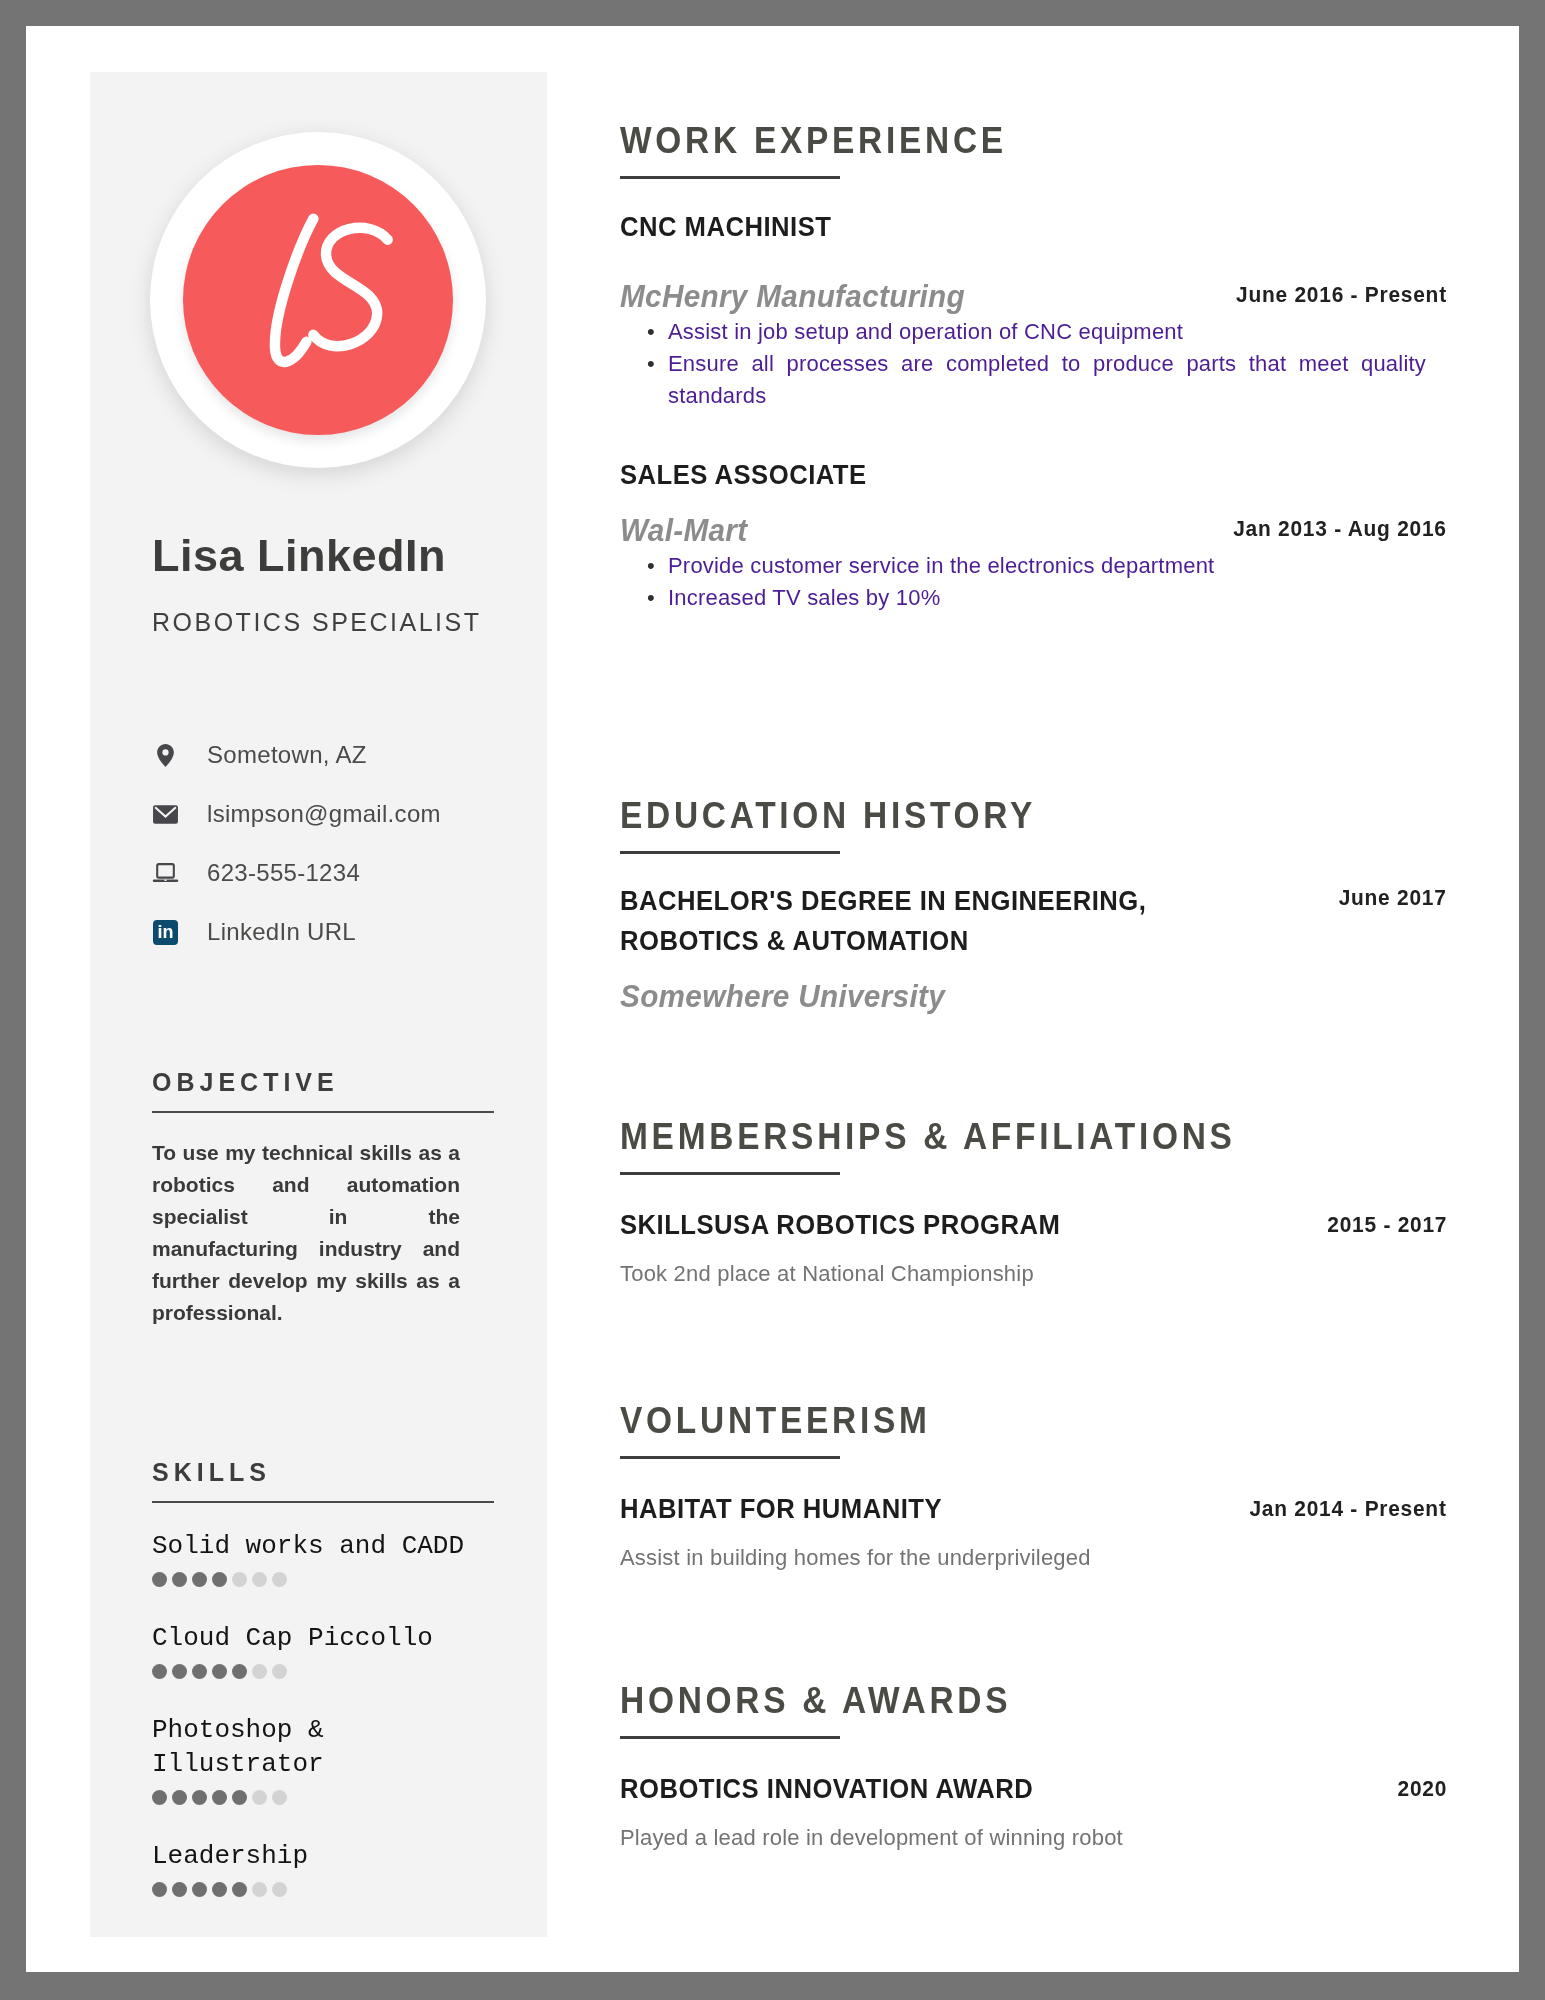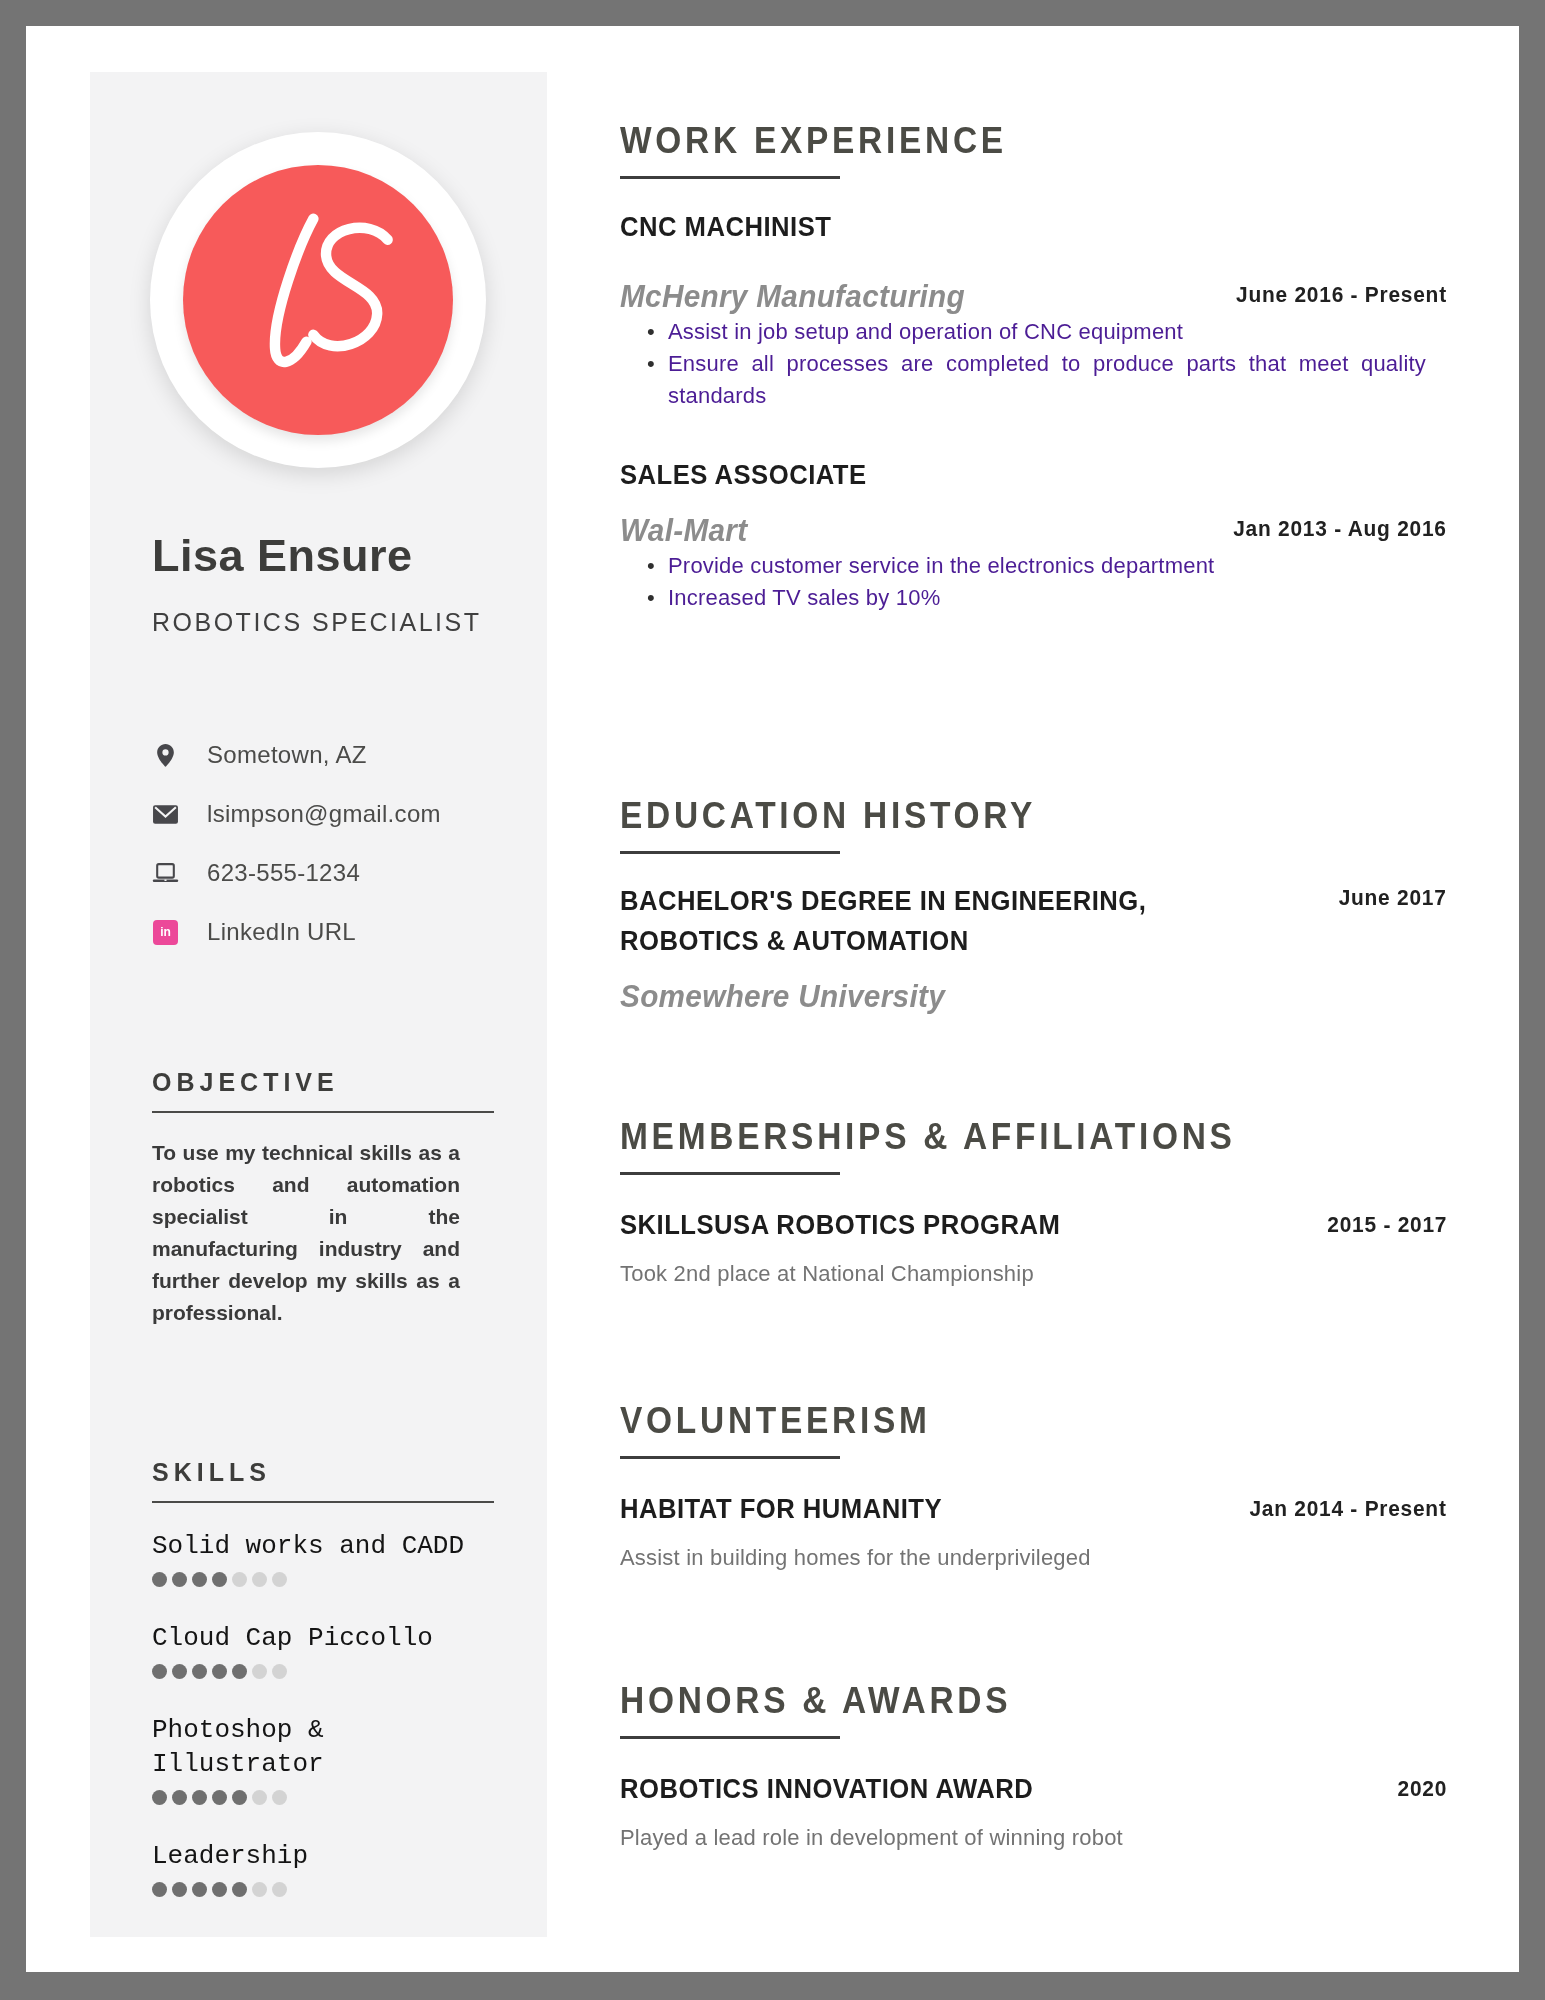--- a/index.html
+++ b/index.html
@@ -31,22 +31,22 @@
   }
   .person-title{
     position:absolute;left:62px;top:535px;width:360px;
     font-size:25px;color:#3f3f3f;letter-spacing:2.5px;line-height:30px;
   }
 
   .contact{position:absolute;left:62px;top:668px;width:342px;}
   .contact-row{display:flex;align-items:center;height:30px;margin-bottom:29px;}
   .contact-icon{width:27px;height:27px;flex:0 0 27px;margin-right:28px;display:flex;align-items:center;justify-content:center;}
   .contact-text{font-size:24px;color:#4b4b49;letter-spacing:0.3px;}
-  .li-badge{width:25px;height:25px;background:#ec4899;border-radius:4px;color:#fff;
-    font-size:12px;font-weight:700;display:flex;align-items:center;justify-content:center;font-style:normal;}
+  .li-badge{width:25px;height:25px;background:#0c4a6e;border-radius:4px;color:#fff;
+    font-size:18px;font-weight:700;display:flex;align-items:center;justify-content:center;font-style:normal;}
 
   .side-section{position:absolute;left:62px;width:342px;}
   .side-heading{margin:0;font-size:25px;font-weight:700;color:#3d3d3b;letter-spacing:5px;line-height:30px;}
   .side-rule{margin-top:14px;width:342px;height:2px;background:#4a4a48;}
   .objective-text{
     margin-top:24px;width:308px;
     font-size:21px;line-height:32px;color:#3a3a3a;text-align:justify;font-weight:bold;
   }
   .skill{margin-top:0;margin-bottom:34px;}
   .skills-list{margin-top:26px;}
@@ -117,21 +117,21 @@
       <div class="logo-circle">
         <svg viewBox="0 0 200 200">
           <g fill="none" stroke="#ffffff" stroke-width="9" stroke-linecap="round">
             <path d="M96 30 C84 52 61 112 63 142 C64 159 78 157 90 136"></path>
             <path d="M160 48 C144 29 105 38 107 62 C109 85 152 88 151 112 C150 137 110 150 96 130"></path>
           </g>
         </svg>
       </div>
     </div>
 
-    <h1 class="person-name">Lisa Ensure</h1>
+    <h1 class="person-name">Lisa LinkedIn</h1>
     <div class="person-title">ROBOTICS SPECIALIST</div>
 
     <div class="contact">
       <div class="contact-row">
         <span class="contact-icon">
           <svg width="25" height="25" viewBox="0 0 24 24">
               <path fill="#47474b" d="M12 1C7.6 1 4 4.6 4 9c0 6 8 14 8 14s8-8 8-14c0-4.4-3.6-8-8-8zm0 11a3 3 0 1 1 0-6 3 3 0 0 1 0 6z"></path>
             </svg>
         </span>
         <span class="contact-text">Sometown, AZ</span>

